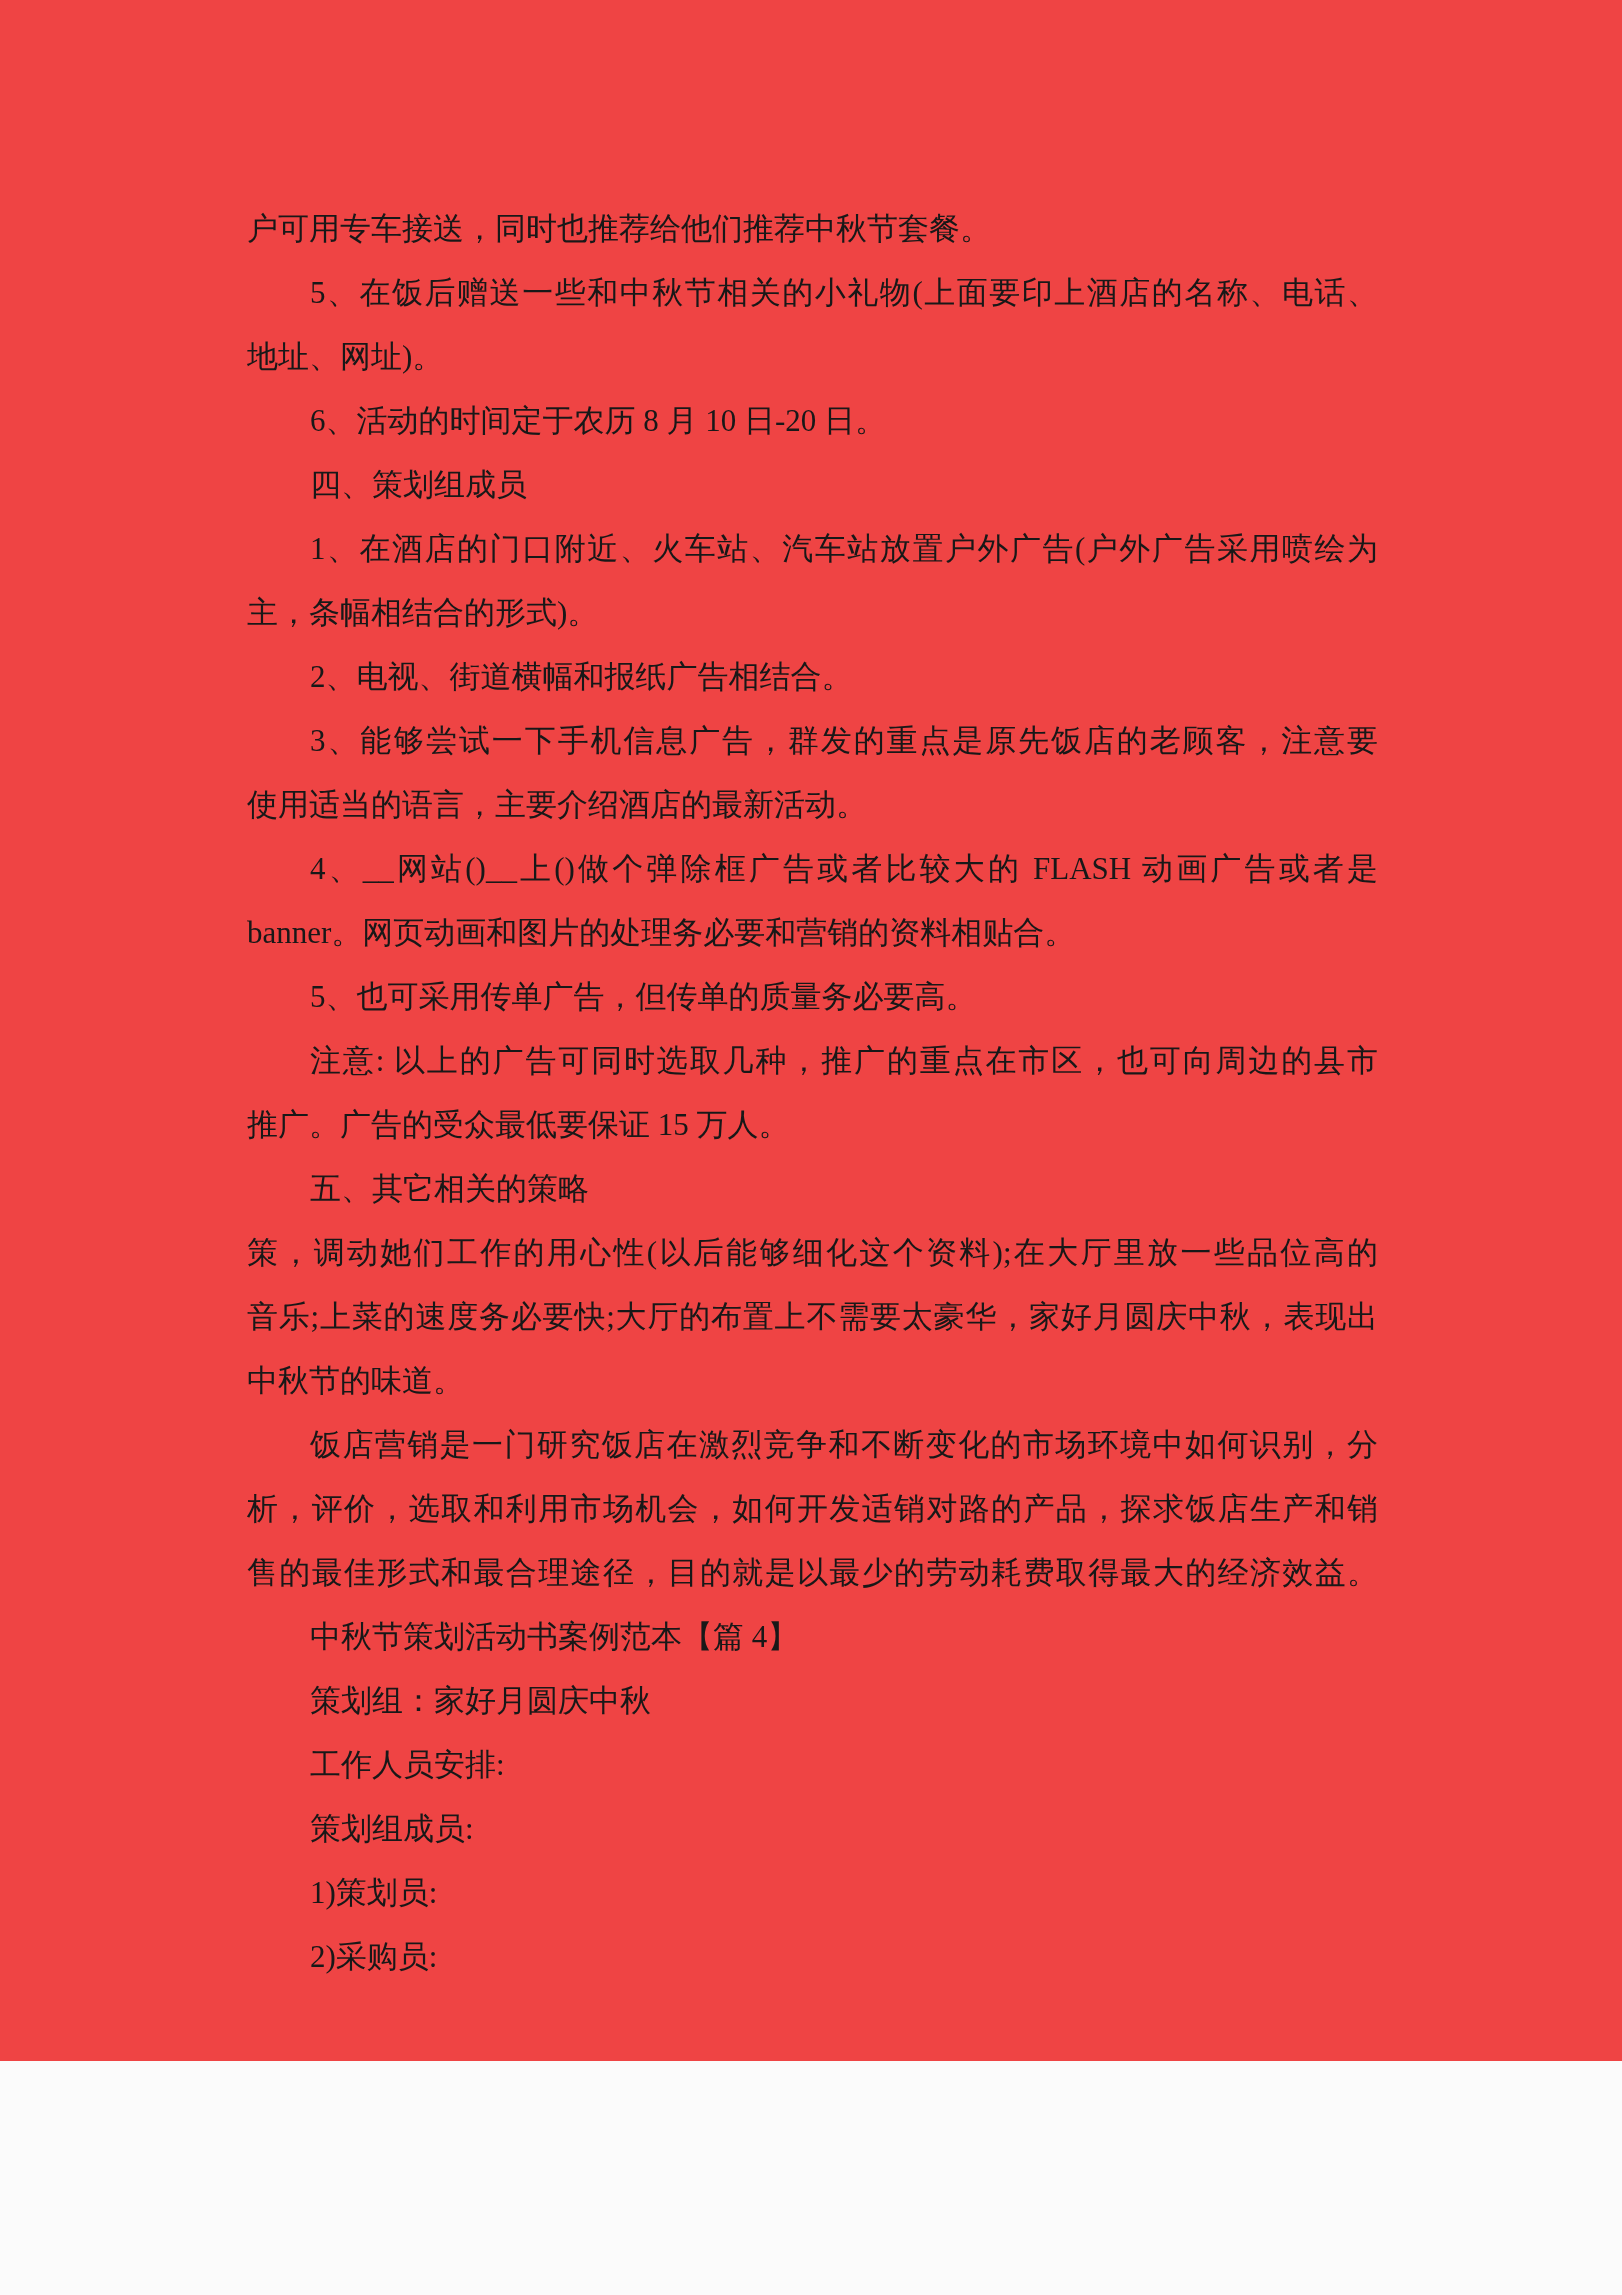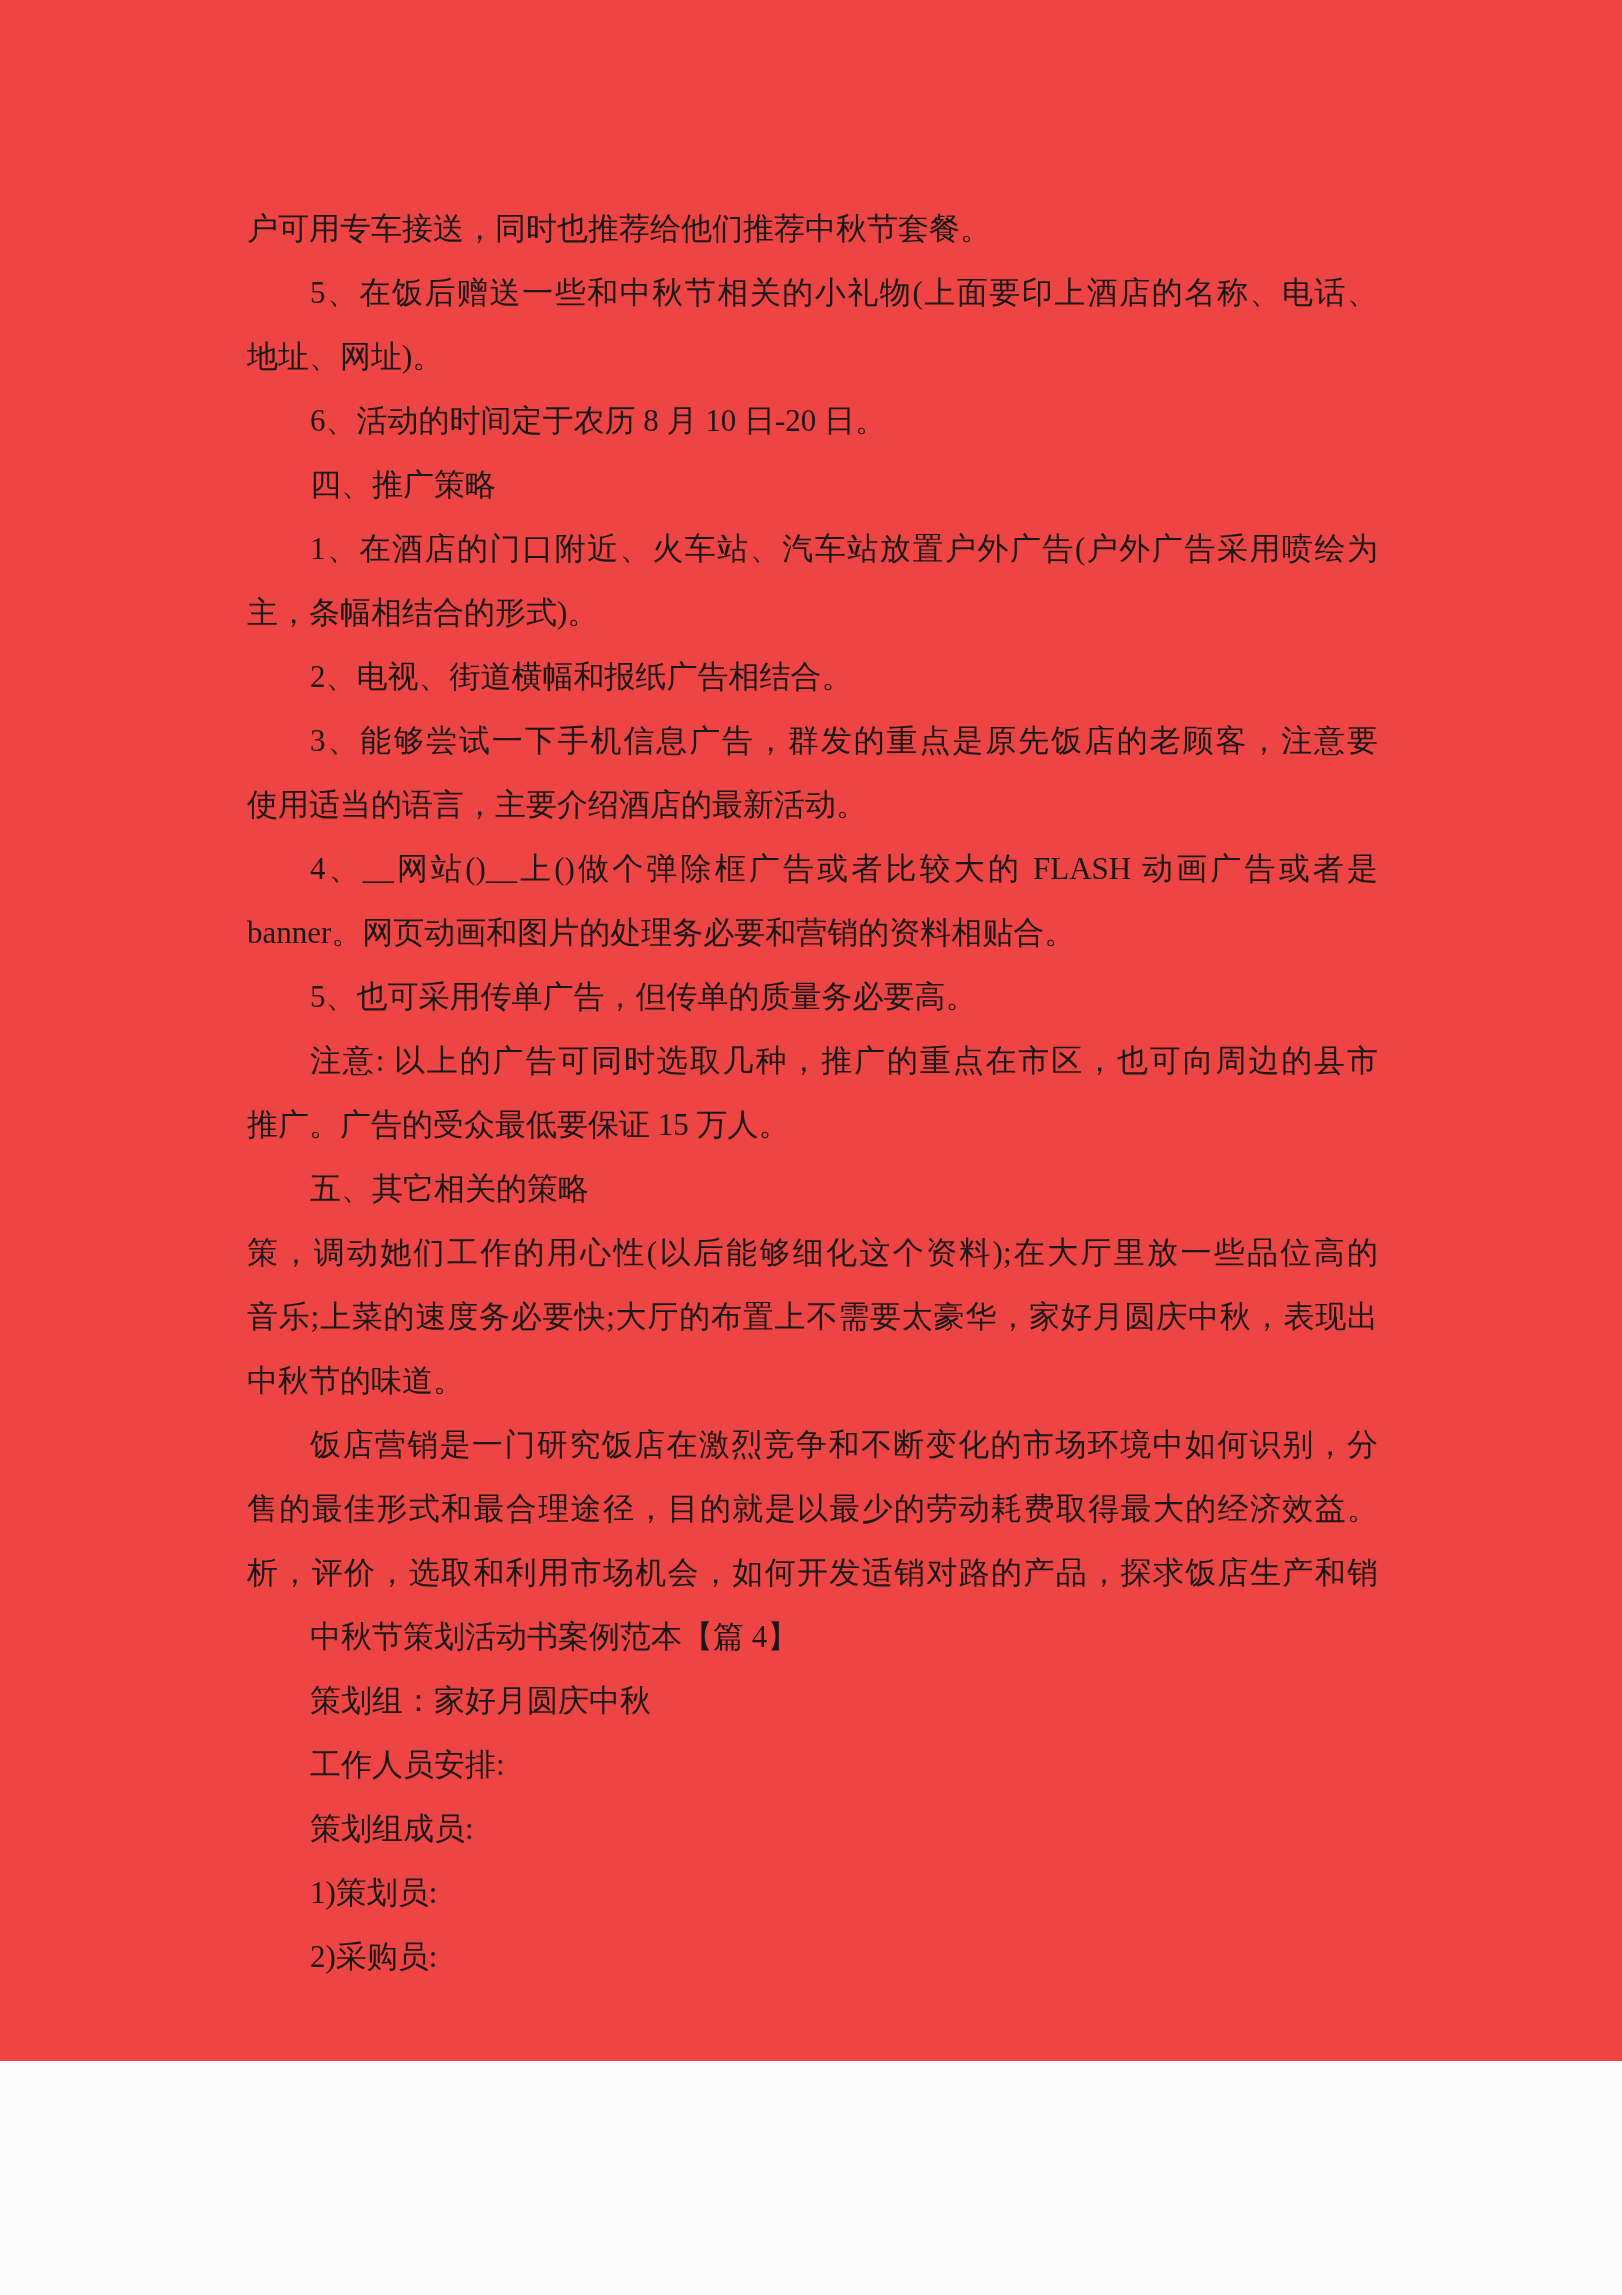--- a/index.html
+++ b/index.html
@@ -47,38 +47,38 @@
 </style>
 </head>
 <body>
 
 <div class="page">
   <div class="text-block" id="text-block">
       <div class="line">户可用专车接送，同时也推荐给他们推荐中秋节套餐。</div>
       <div class="line indent justify">5、在饭后赠送一些和中秋节相关的小礼物(上面要印上酒店的名称、电话、</div>
       <div class="line">地址、网址)。</div>
       <div class="line indent">6、活动的时间定于农历 8 月 10 日-20 日。</div>
-      <div class="line indent">四、推广策略</div>
+      <div class="line indent">四、策划组成员</div>
       <div class="line indent justify">1、在酒店的门口附近、火车站、汽车站放置户外广告(户外广告采用喷绘为</div>
       <div class="line">主，条幅相结合的形式)。</div>
       <div class="line indent">2、电视、街道横幅和报纸广告相结合。</div>
       <div class="line indent justify">3、能够尝试一下手机信息广告，群发的重点是原先饭店的老顾客，注意要</div>
       <div class="line">使用适当的语言，主要介绍酒店的最新活动。</div>
       <div class="line indent justify">4、__网站()__上()做个弹除框广告或者比较大的 FLASH 动画广告或者是</div>
       <div class="line">banner。网页动画和图片的处理务必要和营销的资料相贴合。</div>
       <div class="line indent">5、也可采用传单广告，但传单的质量务必要高。</div>
       <div class="line indent justify">注意: 以上的广告可同时选取几种，推广的重点在市区，也可向周边的县市</div>
       <div class="line">推广。广告的受众最低要保证 15 万人。</div>
       <div class="line indent">五、其它相关的策略</div>
       <div class="line justify">策，调动她们工作的用心性(以后能够细化这个资料);在大厅里放一些品位高的</div>
       <div class="line justify">音乐;上菜的速度务必要快;大厅的布置上不需要太豪华，家好月圆庆中秋，表现出</div>
       <div class="line">中秋节的味道。</div>
       <div class="line indent justify">饭店营销是一门研究饭店在激烈竞争和不断变化的市场环境中如何识别，分</div>
+      <div class="line justify">析，评价，选取和利用市场机会，如何开发适销对路的产品，探求饭店生产和销</div>
       <div class="line justify">售的最佳形式和最合理途径，目的就是以最少的劳动耗费取得最大的经济效益。</div>
-      <div class="line justify">析，评价，选取和利用市场机会，如何开发适销对路的产品，探求饭店生产和销</div>
       <div class="line indent">中秋节策划活动书案例范本【篇 4】</div>
       <div class="line indent">策划组：家好月圆庆中秋</div>
       <div class="line indent">工作人员安排:</div>
       <div class="line indent">策划组成员:</div>
       <div class="line indent">1)策划员:</div>
       <div class="line indent">2)采购员:</div>
     </div>
 </div>
 
 

